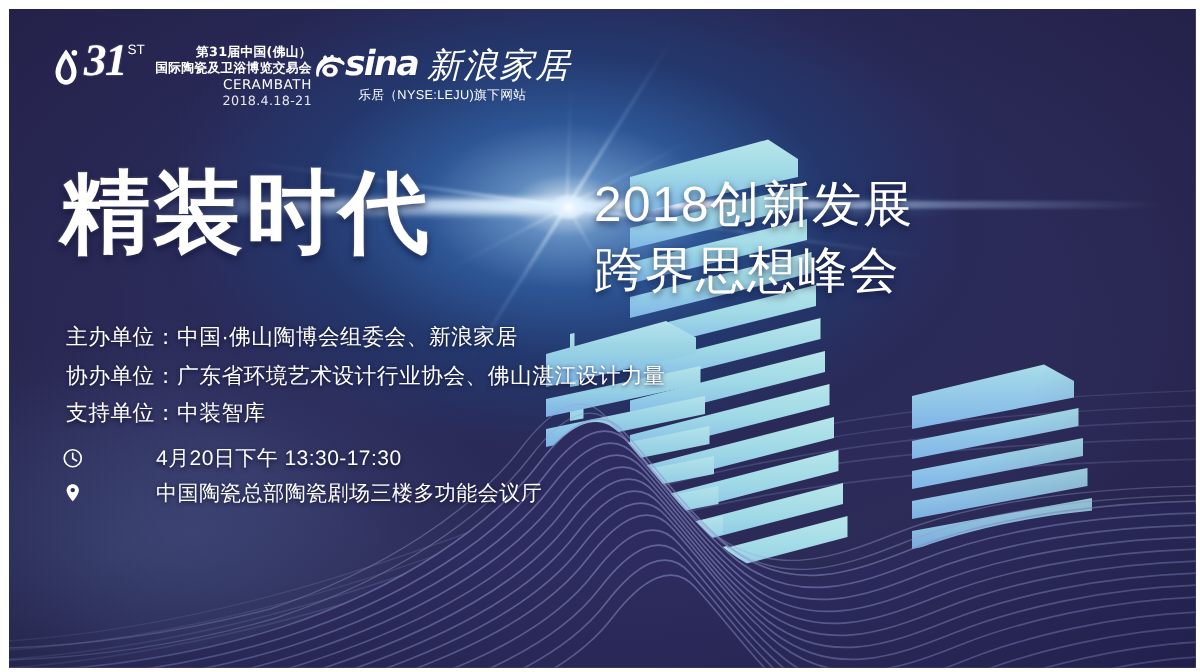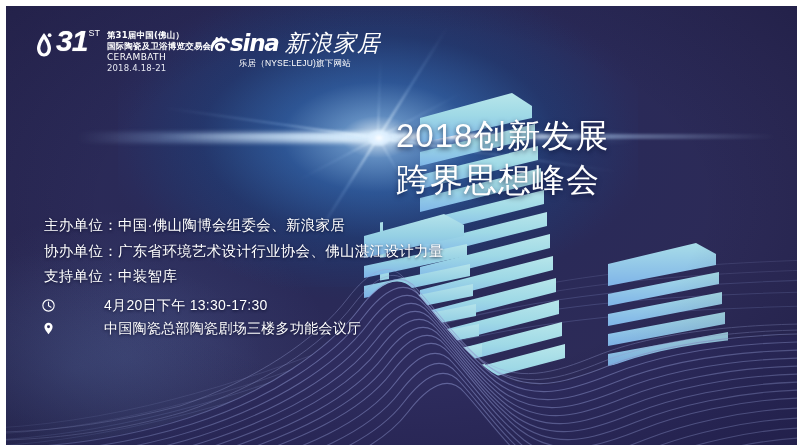--- a/index.html
+++ b/index.html
@@ -71,27 +71,27 @@
 
   
   .fg{position:absolute;left:0;bottom:0;width:794px;height:230px;}
 
   
   .header{position:absolute;left:0;top:0;width:794px;height:80px;}
 
   .logo-cb{position:absolute;left:28px;top:22px;display:flex;align-items:flex-start;}
   .flame-ic{width:20px;height:26px;margin-right:2px;margin-top:4px;}
   .num31{
-    font-family:Liberation Sans, sans-serif;
+    font-family:Liberation Serif, serif;
     font-size:30px;font-weight:bold;color:#ffffff;line-height:26px;
     letter-spacing:-1px;font-style:italic;
     text-shadow:0 0 1px rgba(255,255,255,.6);
   }
   .sup-st{font-size:9px;font-weight:normal;color:#ffffff;vertical-align:super;margin-left:1px;line-height:10px;}
-  .cb-txt{margin-left:7px;margin-top:2px;}
+  .cb-txt{margin-left:7px;margin-top:2px;text-align:right;}
   .cb-l1,.cb-l2{
     font-family:"DejaVu Sans","Liberation Sans",sans-serif;
     font-size:8.5px;font-weight:bold;color:#ffffff;line-height:10.5px;white-space:nowrap;
     letter-spacing:.2px;
   }
   .cb-l3{
     font-family:"DejaVu Sans","Liberation Sans",sans-serif;
     font-size:9px;color:#ffffff;line-height:11px;letter-spacing:.4px;margin-top:1px;
   }
   .cb-l4{
@@ -326,20 +326,21 @@
             <ellipse cx="11" cy="11" rx="5.2" ry="4.2" fill="#ffffff"></ellipse>
             <ellipse cx="11" cy="11" rx="2.2" ry="2.0" fill="#2b2a57"></ellipse>
           </svg>
           <span class="sina-word">sina</span>
           <span class="sina-cn">新浪家居</span>
         </div>
         <div class="sina-sub">乐居（NYSE:LEJU)旗下网站</div>
       </div>
     </div>
 
+    <div class="title-main">精装时代</div>
     <div class="title-sub">
       <div>2018创新发展</div>
       <div>跨界思想峰会</div>
     </div>
 
     <div class="orgs">
       <div class="org-line">主办单位：中国·佛山陶博会组委会、新浪家居</div>
       <div class="org-line">协办单位：广东省环境艺术设计行业协会、佛山湛江设计力量</div>
       <div class="org-line">支持单位：中装智库</div>
     </div>

